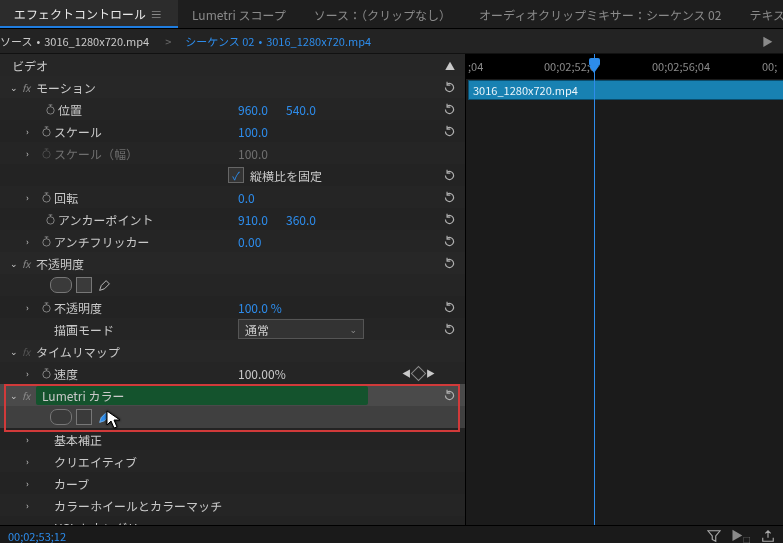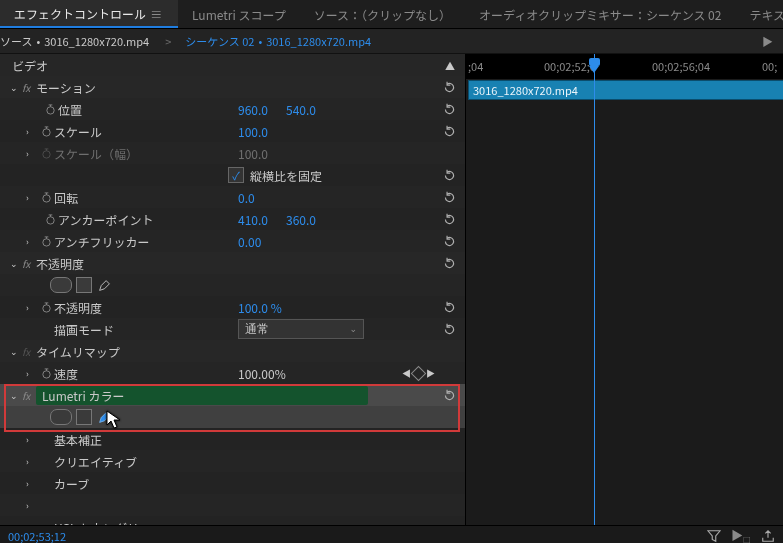--- a/index.html
+++ b/index.html
@@ -95,21 +95,21 @@
     background:#3a3a3a;cursor:pointer;}
   .sq{width:14px;height:14px;border:1px solid #777;background:#3a3a3a;
     cursor:pointer;}
   .pen{width:16px;height:16px;display:flex;align-items:center;justify-content:center;
     cursor:pointer;}
   .pen svg{width:13px;height:13px;}
   
   .select{position:absolute;left:238px;}
   .select-box{background:#333;border:1px solid #555;
     width:112px;height:18px;display:flex;align-items:center;padding:0 6px;
-    color:var(--text);cursor:pointer;font-family:Liberation Serif, serif;}
+    color:var(--text);cursor:pointer;}
   .select-box .car{margin-left:auto;font-size:9px;color:var(--text-dim);}
   
   .kf-nav{position:absolute;right:30px;display:flex;gap:2px;align-items:center;
     color:var(--text);font-size:9px;}
   .kf-nav span{cursor:pointer;}
   .kf-dia{width:9px;height:9px;border:1px solid #888;transform:rotate(45deg);}
   
   
   .red-box{position:absolute;left:4px;width:452px;height:44px;
     border:2px solid var(--red);pointer-events:none;z-index:5;}
@@ -277,21 +277,21 @@
         </div>
         <div class="row indent2">
           <span class="stopwatch">
             <svg viewBox="0 0 12 12">
                 <circle cx="6" cy="7" r="4" fill="none" stroke="currentColor"></circle>
                 <path d="M6 3V1M4 1h4" stroke="currentColor"></path>
               </svg>
           </span>
           <span class="label">アンカーポイント</span>
           <span class="valcol">
-            <span class="val">410.0</span>
+            <span class="val">910.0</span>
             <span class="val">360.0</span>
           </span>
           <span class="reset">
             <svg viewBox="0 0 16 16">
                 <path d="M3 8a5 5 0 1 0 2-4" fill="none" stroke="currentColor" stroke-width="1.4"></path>
                 <path d="M5 1v4h4" fill="none" stroke="currentColor" stroke-width="1.4"></path>
               </svg>
           </span>
         </div>
         <div class="row indent1">
@@ -425,20 +425,21 @@
           <span class="label">クリエイティブ</span>
         </div>
         <div class="row indent1">
           <span class="twisty">›</span>
           <span style="width:16px"></span>
           <span class="label">カーブ</span>
         </div>
         <div class="row indent1">
           <span class="twisty">›</span>
           <span style="width:16px"></span>
+          <span class="label">カラーホイールとカラーマッチ</span>
         </div>
         <div class="row indent1">
           <span class="twisty">›</span>
           <span style="width:16px"></span>
           <span class="label">HSL セカンダリ</span>
         </div>
 
       </div>
 
       <div class="red-box" style="top:330px;"></div>

